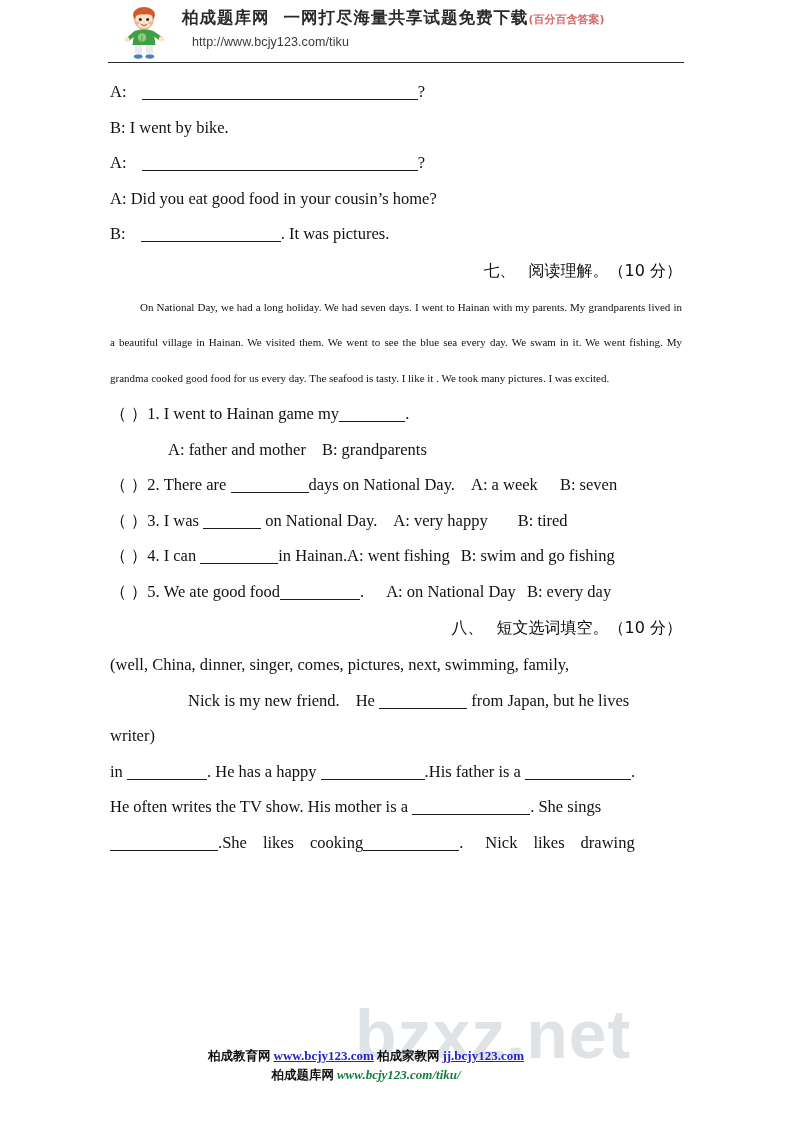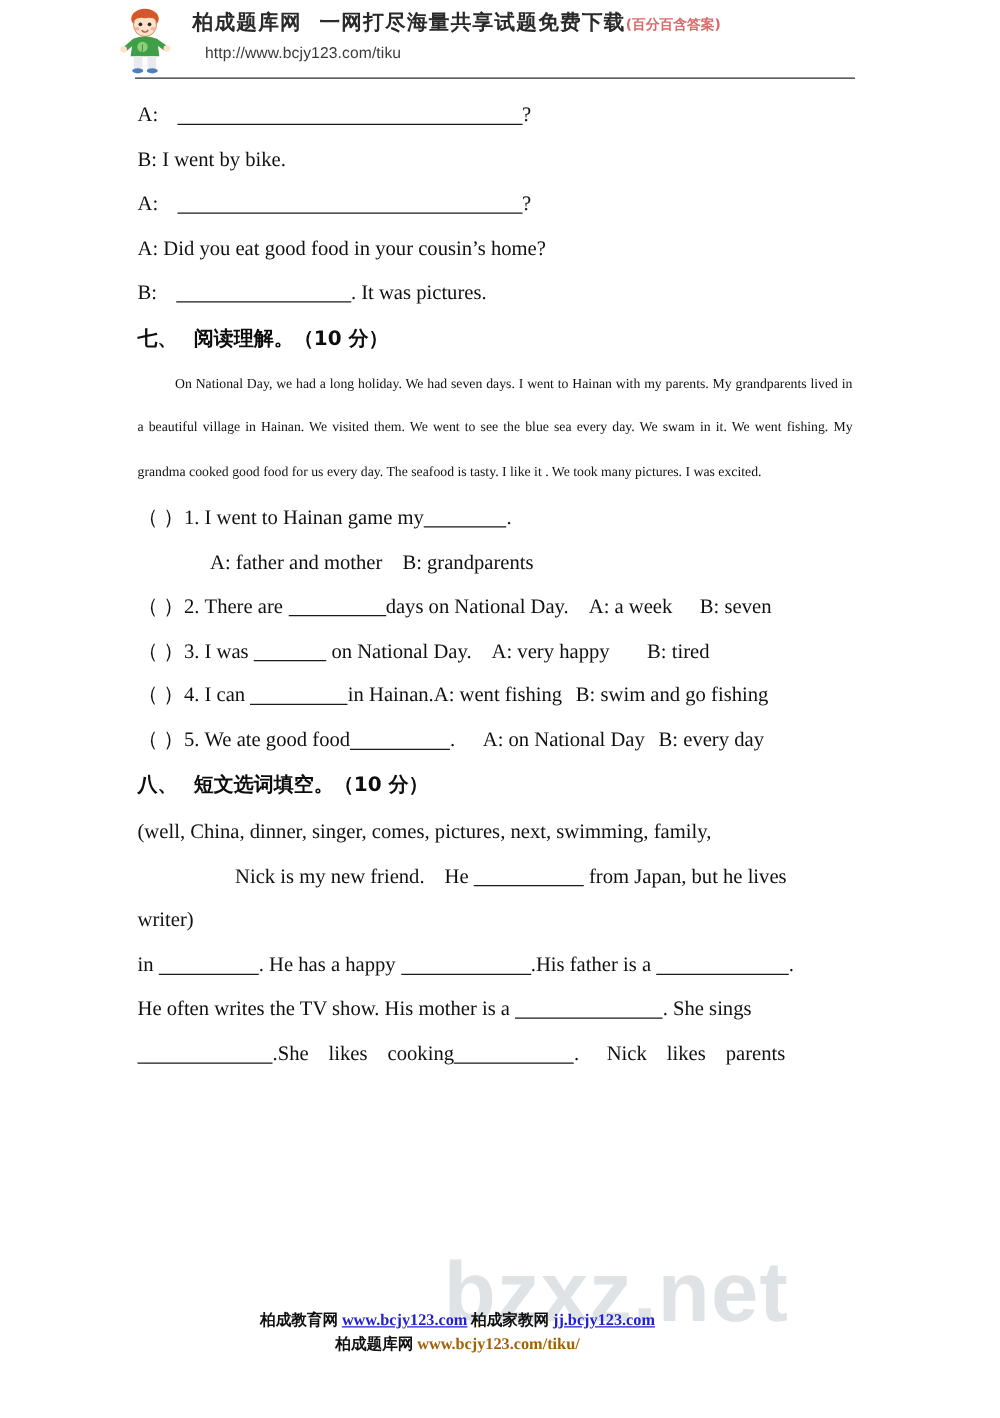--- a/index.html
+++ b/index.html
@@ -34,21 +34,21 @@
   
   .page {
     position: relative;
     z-index: 2;
     padding: 0;
   }
 
   
   .header {
     position: absolute;
-    left: 92px;
+    left: 120px;
     top: 2px;
     width: 576px;
     height: 60px;
   }
   .logo-mascot {
     position: absolute;
     left: 0px;
     top: 2px;
     width: 56px;
     height: 56px;
@@ -106,25 +106,26 @@
     font-size: 11px;
     line-height: 35.5px;
     color: #111111;
     text-align: justify;
     text-align-last: left;
   }
 
   
   .sec-head {
     font-family: "DejaVu Sans", sans-serif;
-    font-weight: bold;
+    font-weight: normal;
     font-size: 16px;
     line-height: 38px;
     color: #0d0d0d;
     white-space: nowrap;
+    text-align: right;
   }
   .sec-gap { display: inline-block; width: 13px; }
 
   
   .blk {
     display: inline-block;
     border-bottom: 1.1px solid #1a1a1a;
     vertical-align: -3px;
     height: 15px;
   }
@@ -170,23 +171,24 @@
   .footer-row .flink {
     font-family: "Liberation Serif", serif;
     font-weight: bold;
     color: #2222cc;
     text-decoration: underline;
     font-size: 13px;
   }
   .footer-row .flink-plain {
     font-family: "Liberation Serif", serif;
     font-weight: bold;
-    color: #a16207;
+    color: #15803d;
     text-decoration: none;
     font-size: 13px;
+    font-style: italic;
   }
   .footer-row .fcn { margin: 0 3px; }
 </style>
 </head>
 <body>
 
 <div class="watermark">bzxz.net</div>
 
 <div class="page">
 
@@ -316,21 +318,21 @@
 
     <div class="line">
       <span>in</span> <span class="blk b-f2"></span><span>. He has a happy</span> <span class="blk b-f3"></span><span>.His father is a</span> <span class="blk b-f4"></span><span>.</span>
     </div>
 
     <div class="line">
       <span>He often writes the TV show. His mother is a</span> <span class="blk b-f5"></span><span>. She sings</span>
     </div>
 
     <div class="line">
-      <span class="blk b-f6"></span><span>.She</span><span class="sp4"></span><span>likes</span><span class="sp4"></span><span>cooking</span><span class="blk b-f7"></span><span>.</span><span class="sp5"></span><span>Nick</span><span class="sp4"></span><span>likes</span><span class="sp4"></span><span>parents</span>
+      <span class="blk b-f6"></span><span>.She</span><span class="sp4"></span><span>likes</span><span class="sp4"></span><span>cooking</span><span class="blk b-f7"></span><span>.</span><span class="sp5"></span><span>Nick</span><span class="sp4"></span><span>likes</span><span class="sp4"></span><span>drawing</span>
     </div>
 
   </div>
 
   <div class="footer">
     <div class="footer-row">
       <span class="fcn">柏成教育网</span><span class="flink">www.bcjy123.com</span><span class="fcn">柏成家教网</span><span class="flink">jj.bcjy123.com</span>
     </div>
     <div class="footer-row">
       <span class="fcn">柏成题库网</span><span class="flink-plain">www.bcjy123.com/tiku/</span>

